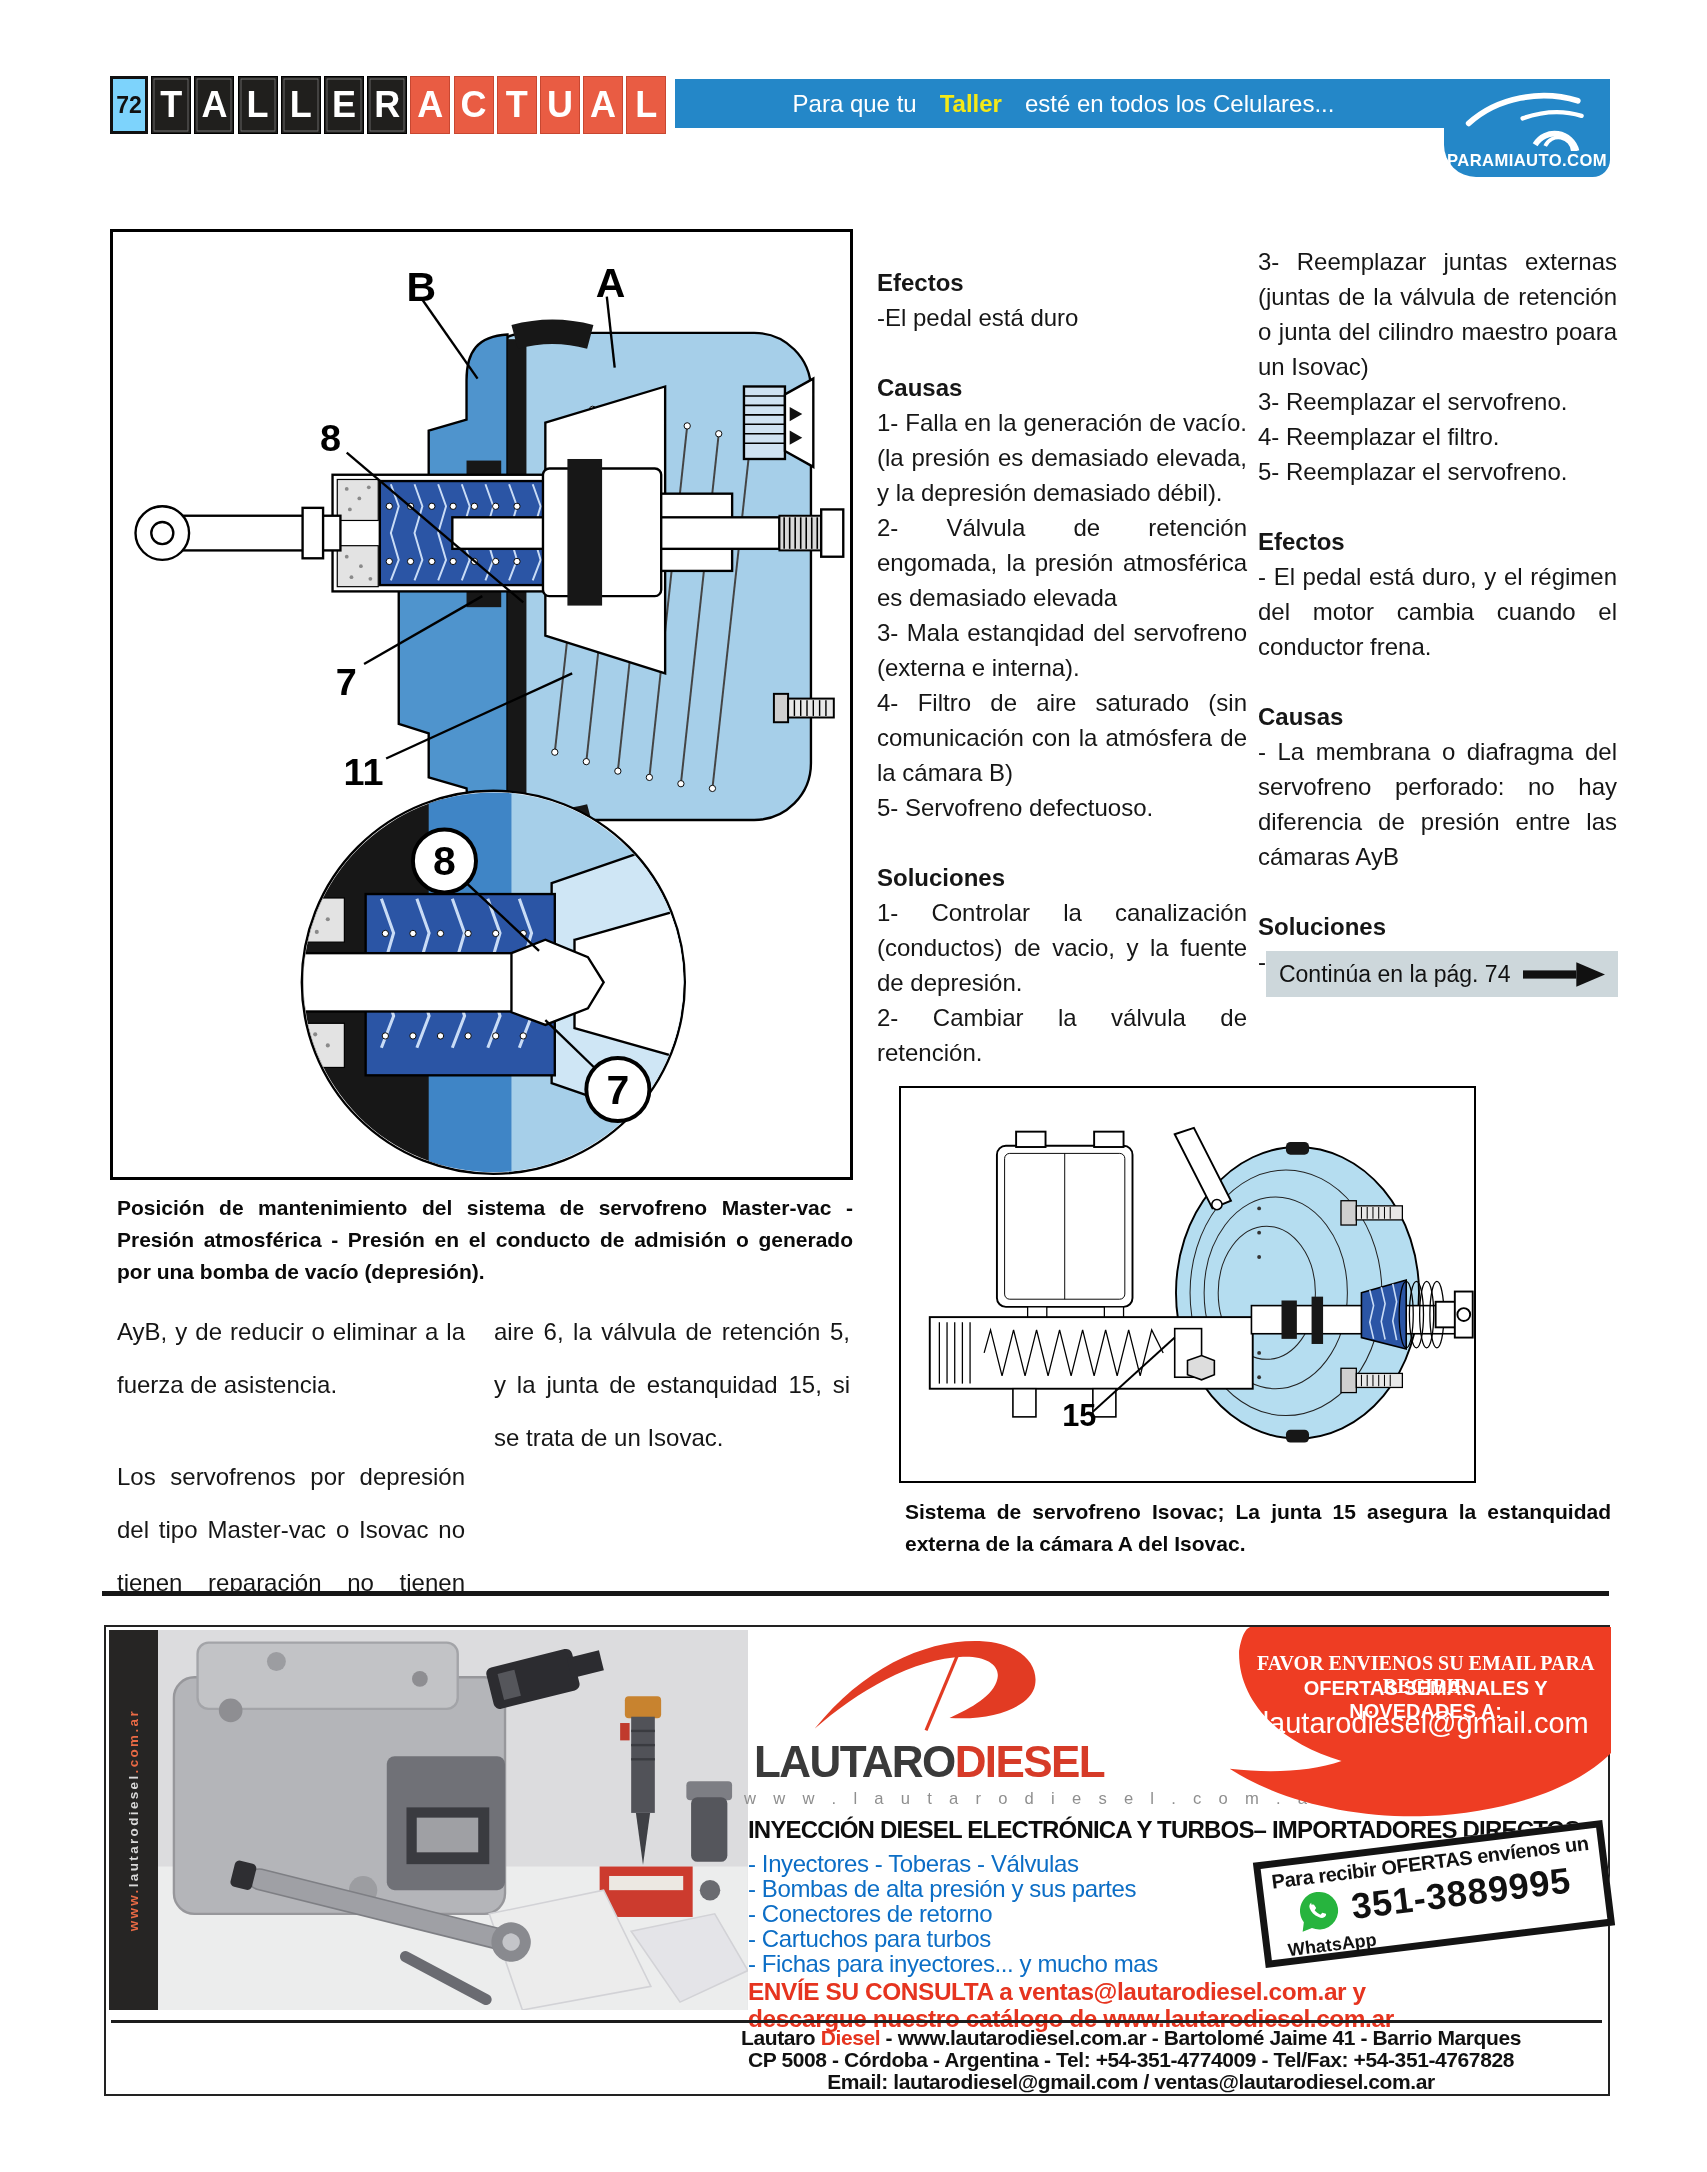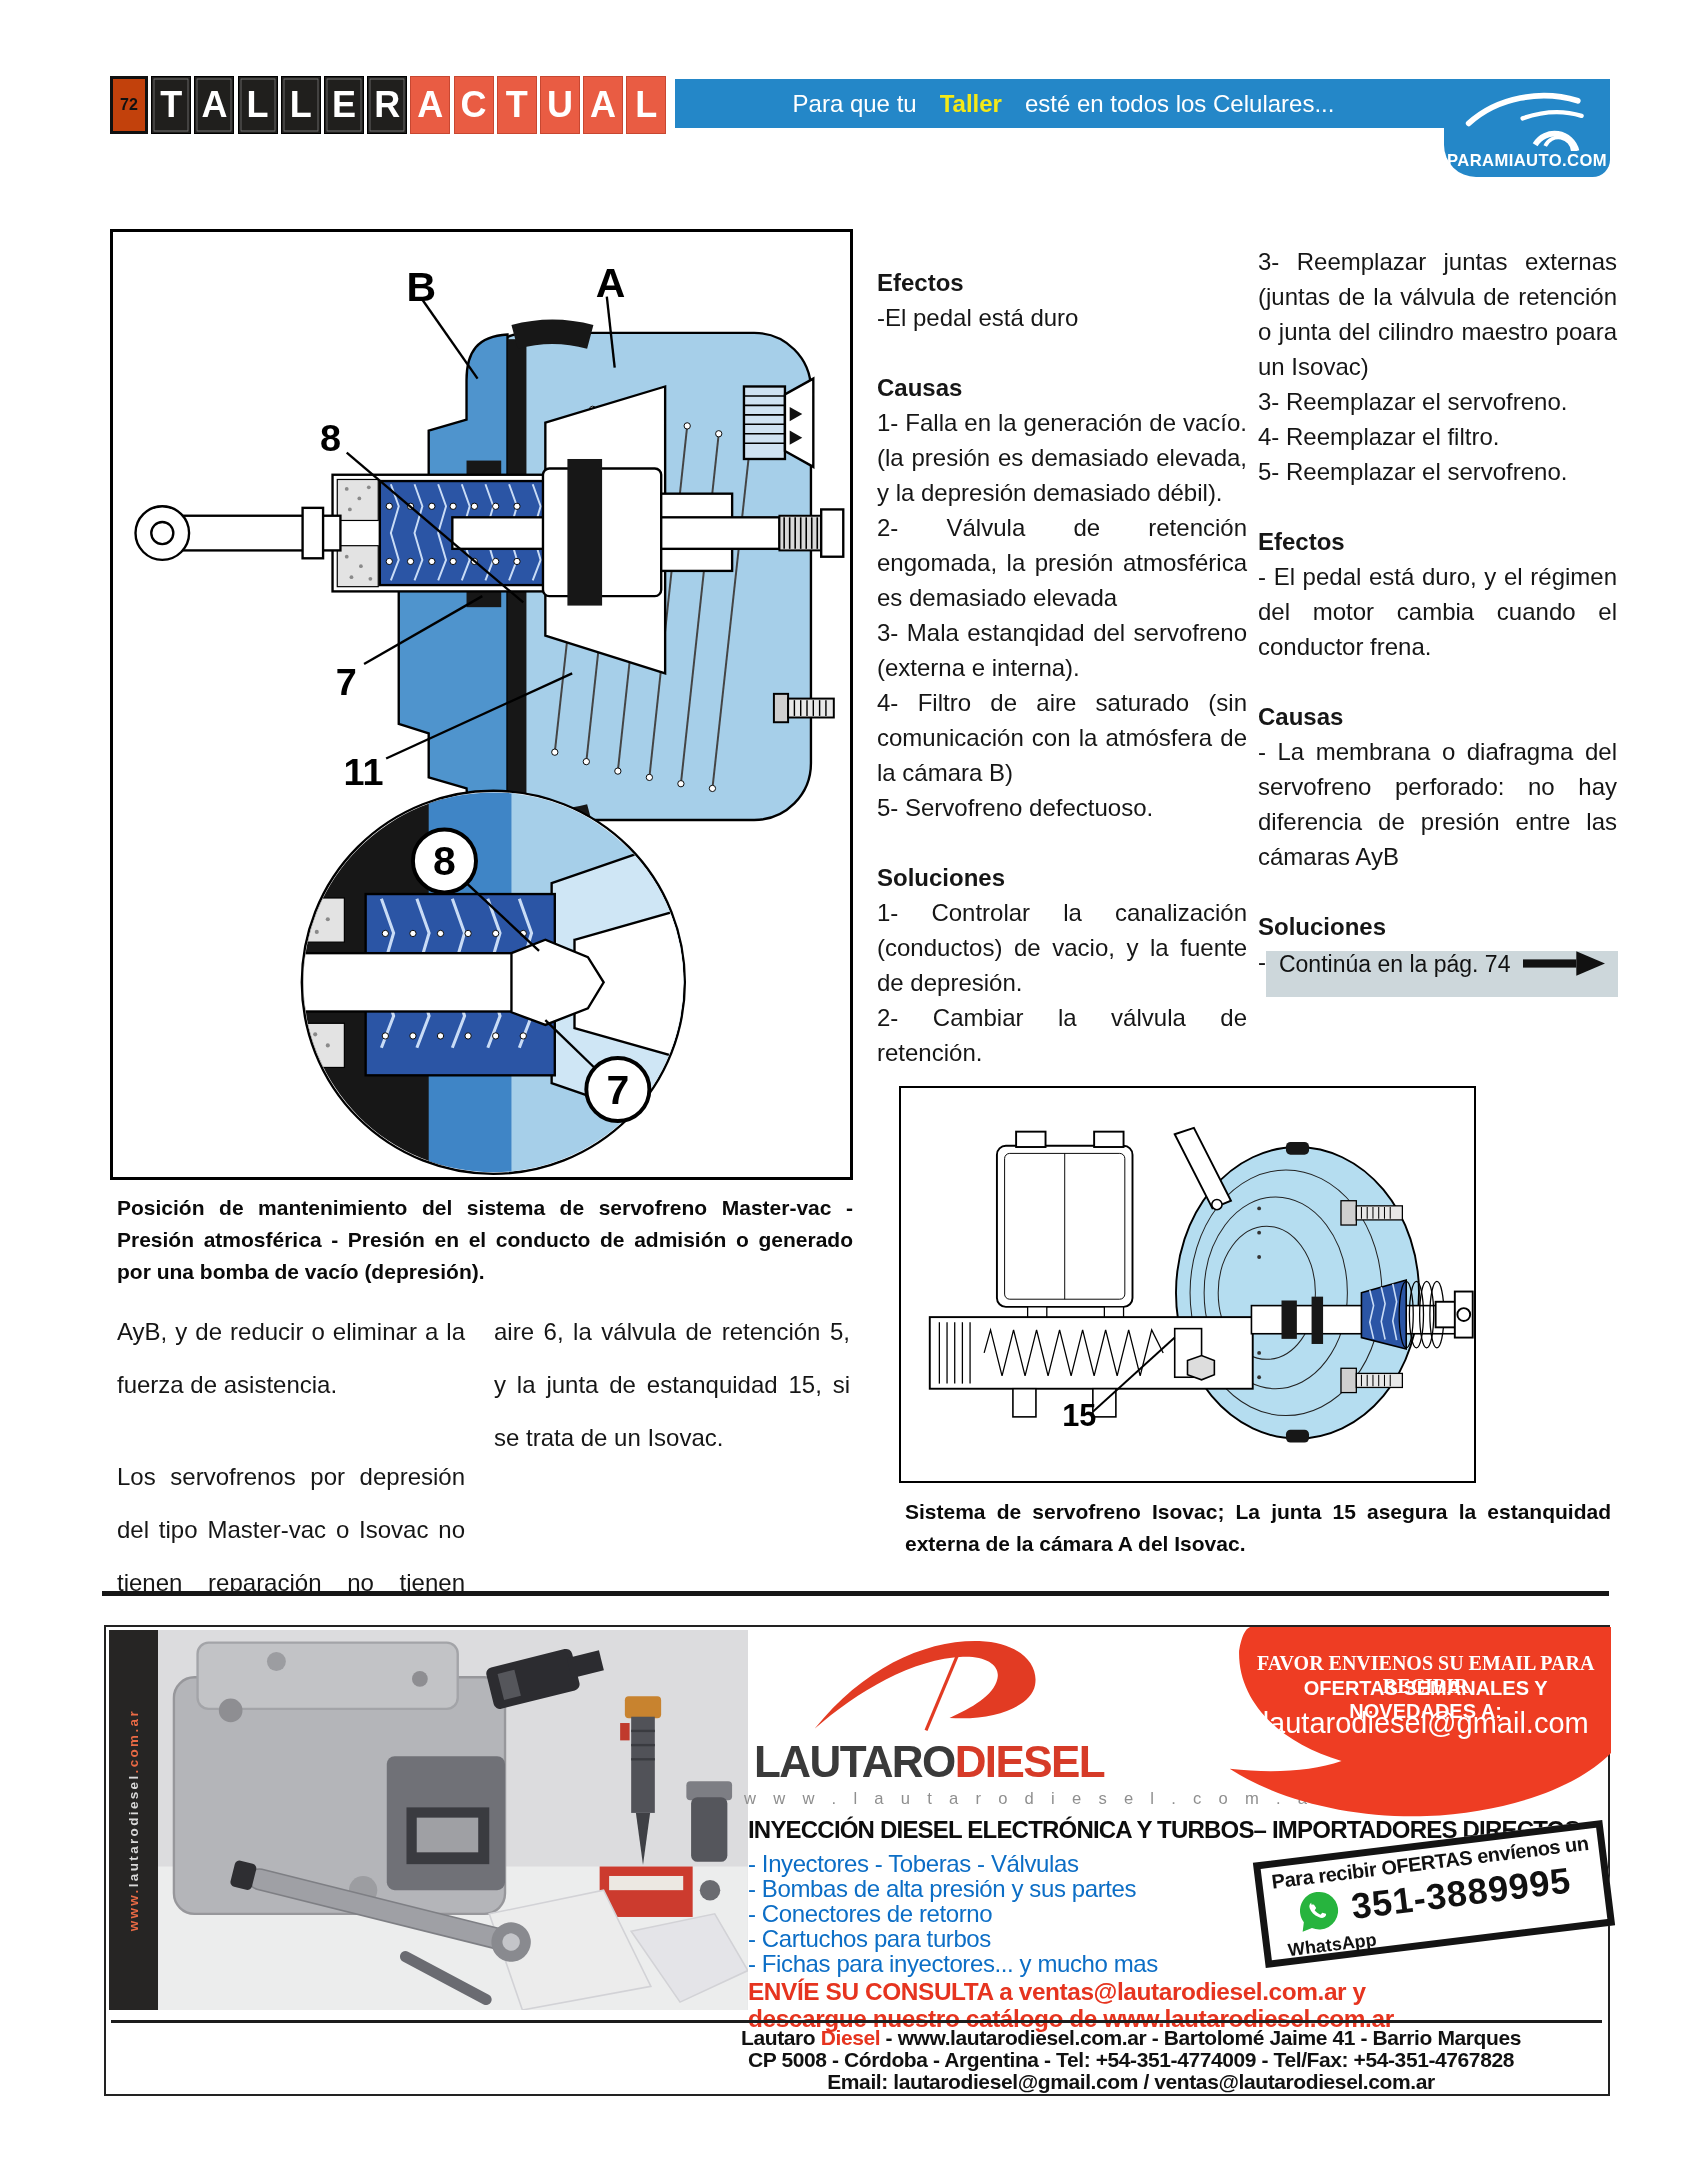--- a/index.html
+++ b/index.html
@@ -8,21 +8,21 @@
     width:1707px; height:2172px; position:relative;
     font-family:"Liberation Sans", sans-serif; color:#111;
   }
 
   
   .tiles { left:110px; top:76px; display:flex; gap:3.2px; position:absolute; }
   .tile {
     width:40px; height:58px; display:flex; align-items:center; justify-content:center;
     font-weight:bold; font-size:36px; color:#fff; border:1.6px solid #000;
   }
-  .t-num { background:#c2410c; color:#111; font-size:16px; width:38px; border:3.2px solid #111; }
+  .t-num { background:#7dd3fc; color:#111; font-size:23px; width:38px; border:3.2px solid #111; }
   .t-black { background:#201f1d; box-shadow:inset 0 0 0 1.6px #201f1d, inset 0 0 0 2.4px #777; }
   .t-red { background:#e95c43; border-color:#c74731; }
   .banner {
     position:absolute; left:675px; top:79px; width:935px; height:49px; background:#2487c8;
     color:#fff; font-size:24px; display:flex; align-items:center; justify-content:center;
     padding-right:158px;
   }
   .banner .hl { color:#f4e918; font-weight:bold; padding:0 23px; }
   .brand {
     position:absolute; left:1444px; top:79px; width:166px; height:98px; background:#2487c8;
@@ -43,21 +43,21 @@
   
   .tcol { position:absolute; font-size:24px; line-height:35px; text-align:justify; color:#161616; }
   .tcol p { margin:0; }
   .tcol p.h { font-weight:bold; margin-top:35px; }
   .tcol > :first-child { margin-top:14px; }
   .colm { left:877px; top:230px; width:370px; }
   .colr { left:1258px; top:230px; width:359px; }
 
   .continua {
     position:absolute; left:1266px; top:951px; width:352px; height:46px; background:#cdd7db;
-    display:flex; align-items:flex-start; justify-content:center; gap:12.6px; font-size:23px; color:#111;
+    display:flex; align-items:center; justify-content:center; gap:12.6px; font-size:23px; color:#111;
   }
 
   .bcol { position:absolute; font-size:24px; line-height:53px; text-align:justify; color:#161616; }
   .bcol p { margin:0; }
   .bcl { left:117px; top:1305px; width:348px; }
   .bcl p + p { margin-top:39px; }
   .bcr { left:494px; top:1305px; width:356px; }
 
   .rule { position:absolute; left:102px; top:1591px; width:1507px; height:4.7px; background:#161616; }
 

